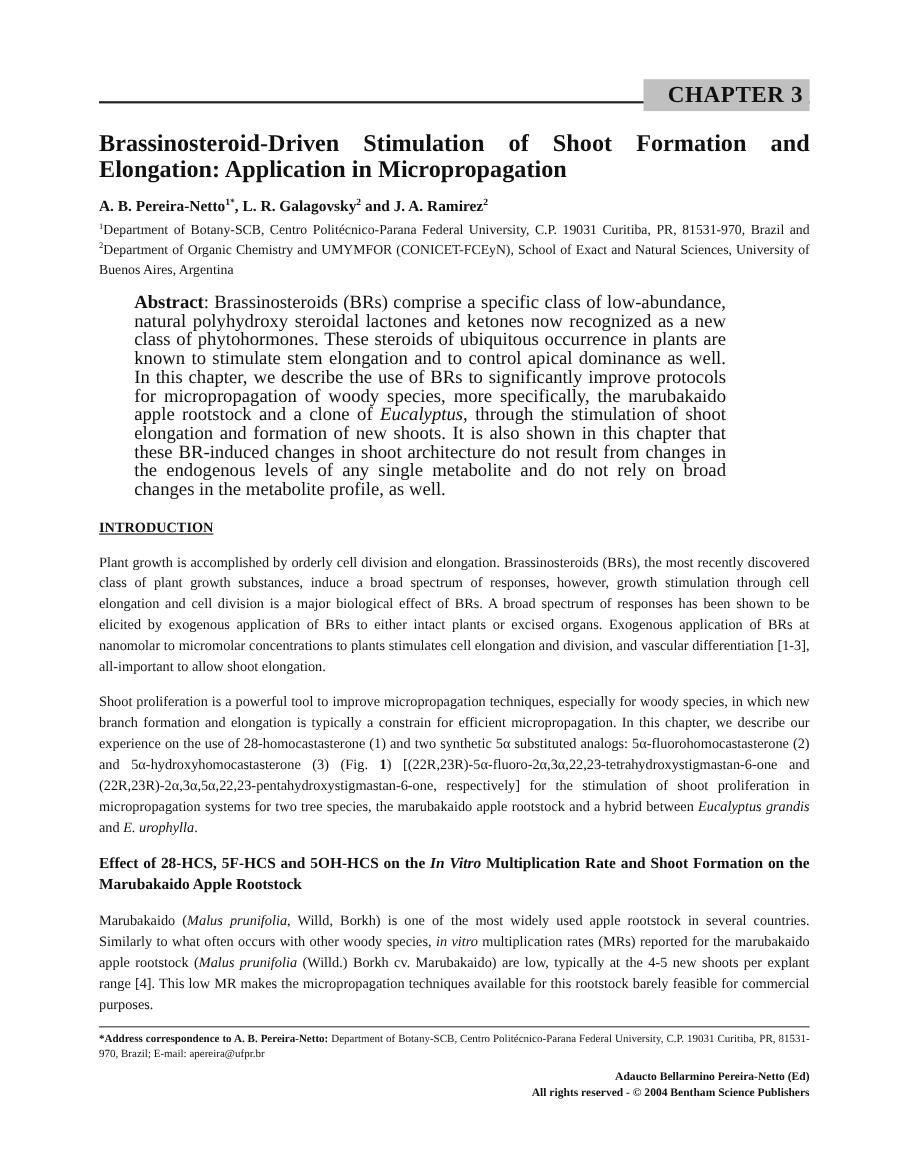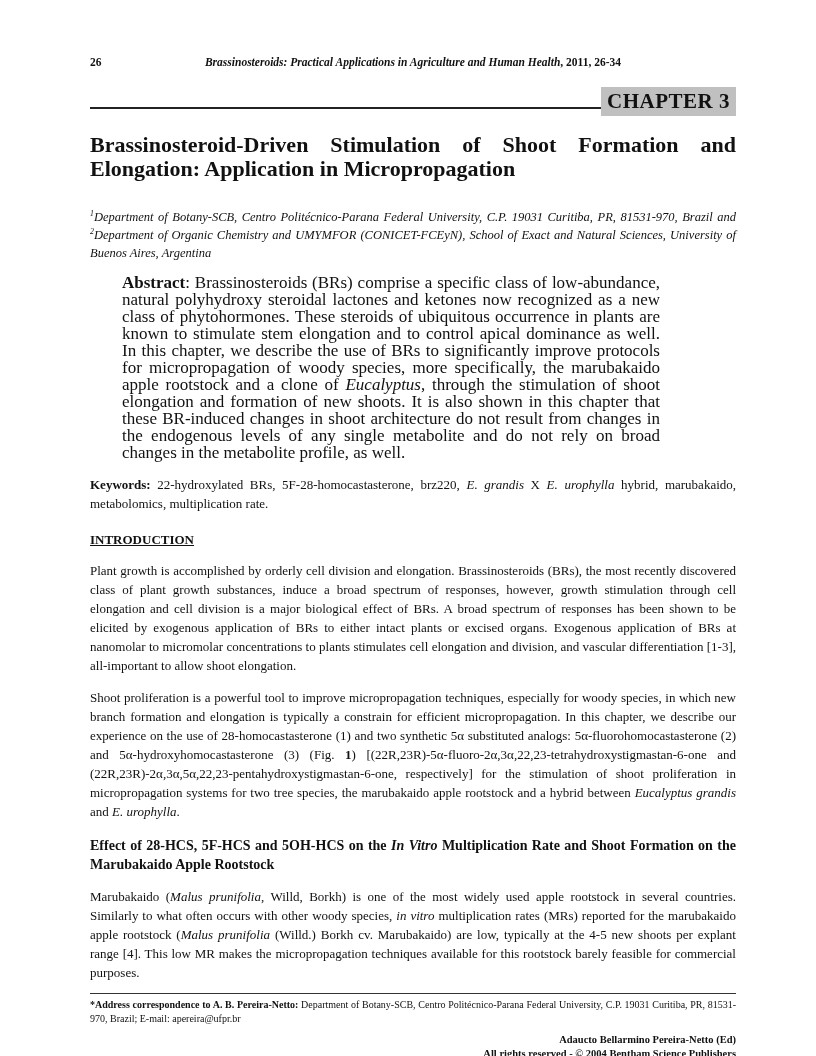--- a/index.html
+++ b/index.html
@@ -42,40 +42,39 @@
     height: 26px;
   }
   .chapter-badge {
     display: inline-block;
     position: relative;
     top: 4px;
     background: var(--badge-bg, #c0c0c0);
     font-weight: bold;
     font-size: 21px;
     line-height: 26px;
-    padding: 1px 6px 2px 6px;
+    padding: 1px 6px 2px 22px;
     letter-spacing: 0.5px;
   }
 
   .article-title {
     margin-top: 24px;
     font-size: 22px;
     font-weight: bold;
     line-height: 24px;
     text-align: justify;
   }
   .authors-line {
     margin-top: 15px;
     font-size: 14px;
     font-weight: bold;
   }
   .affiliation {
-    margin-top: 27px;
+    margin-top: 3px;
     font-size: 12.5px;
-    font-style: italic;
     line-height: 18px;
     text-align: justify;
   }
   .abstract {
     margin-top: 12px;
     margin-left: 32px;
     margin-right: 76px;
     font-size: 17px;
     line-height: 17px;
     text-align: justify;
@@ -121,37 +120,33 @@
     font-size: 10.5px;
     font-weight: bold;
     line-height: 14px;
   }
 </style>
 </head>
 <body>
 
 <div class="page">
 
-  <div class="running-header">
-    <span class="page-number">26</span>
-    <span class="running-title"><span class="b i">Brassinosteroids: Practical Applications in Agriculture and Human Health</span><span class="b">, 2011, 26-34</span></span>
-  </div>
 
   <div class="chapter-row">
     <span class="chapter-badge">CHAPTER 3</span>
   </div>
 
   <div class="article-title">Brassinosteroid-Driven Stimulation of Shoot Formation and Elongation: Application in Micropropagation</div>
 
+  <div class="authors-line"><span>A. B. Pereira-Netto</span><sup>1*</sup><span>, L. R. Galagovsky</span><sup>2</sup><span> and J. A. Ramirez</span><sup>2</sup></div>
 
   <div class="affiliation"><sup>1</sup><span>Department of Botany-SCB, Centro Politécnico-Parana Federal University, C.P. 19031 Curitiba, PR, 81531-970, Brazil and </span><sup>2</sup><span>Department of Organic Chemistry and UMYMFOR (CONICET-FCEyN), School of Exact and Natural Sciences, University of Buenos Aires, Argentina</span></div>
 
   <div class="abstract"><span class="b">Abstract</span><span>: Brassinosteroids (BRs) comprise a specific class of low-abundance, natural polyhydroxy steroidal lactones and ketones now recognized as a new class of phytohormones. These steroids of ubiquitous occurrence in plants are known to stimulate stem elongation and to control apical dominance as well. In this chapter, we describe the use of BRs to significantly improve protocols for micropropagation of woody species, more specifically, the marubakaido apple rootstock and a clone of </span><span class="i">Eucalyptus</span><span>, through the stimulation of shoot elongation and formation of new shoots. It is also shown in this chapter that these BR-induced changes in shoot architecture do not result from changes in the endogenous levels of any single metabolite and do not rely on broad changes in the metabolite profile, as well.</span></div>
 
-  <div class="keywords"><span class="b">Keywords:</span><span> 22-hydroxylated BRs, 5F-28-homocastasterone, brz220, </span><span class="i">E. grandis</span><span> X </span><span class="i">E. urophylla</span><span> hybrid, marubakaido, metabolomics, multiplication rate.</span></div>
 
   <div class="section-heading">INTRODUCTION</div>
 
   <div class="body-para"><span>Plant growth is accomplished by orderly cell division and elongation. Brassinosteroids (BRs), the most recently discovered class of plant growth substances, induce a broad spectrum of responses, however, growth stimulation through cell elongation and cell division is a major biological effect of BRs. A broad spectrum of responses has been shown to be elicited by exogenous application of BRs to either intact plants or excised organs. Exogenous application of BRs at nanomolar to micromolar concentrations to plants stimulates cell elongation and division, and vascular differentiation [1-3], all-important to allow shoot elongation.</span></div>
 
   <div class="body-para"><span>Shoot proliferation is a powerful tool to improve micropropagation techniques, especially for woody species, in which new branch formation and elongation is typically a constrain for efficient micropropagation. In this chapter, we describe our experience on the use of 28-homocastasterone (1) and two synthetic 5α substituted analogs: 5α-fluorohomocastasterone (2) and 5α-hydroxyhomocastasterone (3) (Fig. </span><span class="b">1</span><span>) [(22R,23R)-5α-fluoro-2α,3α,22,23-tetrahydroxystigmastan-6-one and (22R,23R)-2α,3α,5α,22,23-pentahydroxystigmastan-6-one, respectively] for the stimulation of shoot proliferation in micropropagation systems for two tree species, the marubakaido apple rootstock and a hybrid between </span><span class="i">Eucalyptus grandis</span><span> and </span><span class="i">E. urophylla</span><span>.</span></div>
 
   <div class="subsection-heading"><span>Effect of 28-HCS, 5F-HCS and 5OH-HCS on the </span><span class="i">In Vitro</span><span> Multiplication Rate and Shoot Formation on the Marubakaido Apple Rootstock</span></div>
 
   <div class="body-para"><span>Marubakaido (</span><span class="i">Malus prunifolia</span><span>, Willd, Borkh) is one of the most widely used apple rootstock in several countries. Similarly to what often occurs with other woody species, </span><span class="i">in vitro</span><span> multiplication rates (MRs) reported for the marubakaido apple rootstock (</span><span class="i">Malus prunifolia</span><span> (Willd.) Borkh cv. Marubakaido) are low, typically at the 4-5 new shoots per explant range [4]. This low MR makes the micropropagation techniques available for this rootstock barely feasible for commercial purposes.</span></div>

